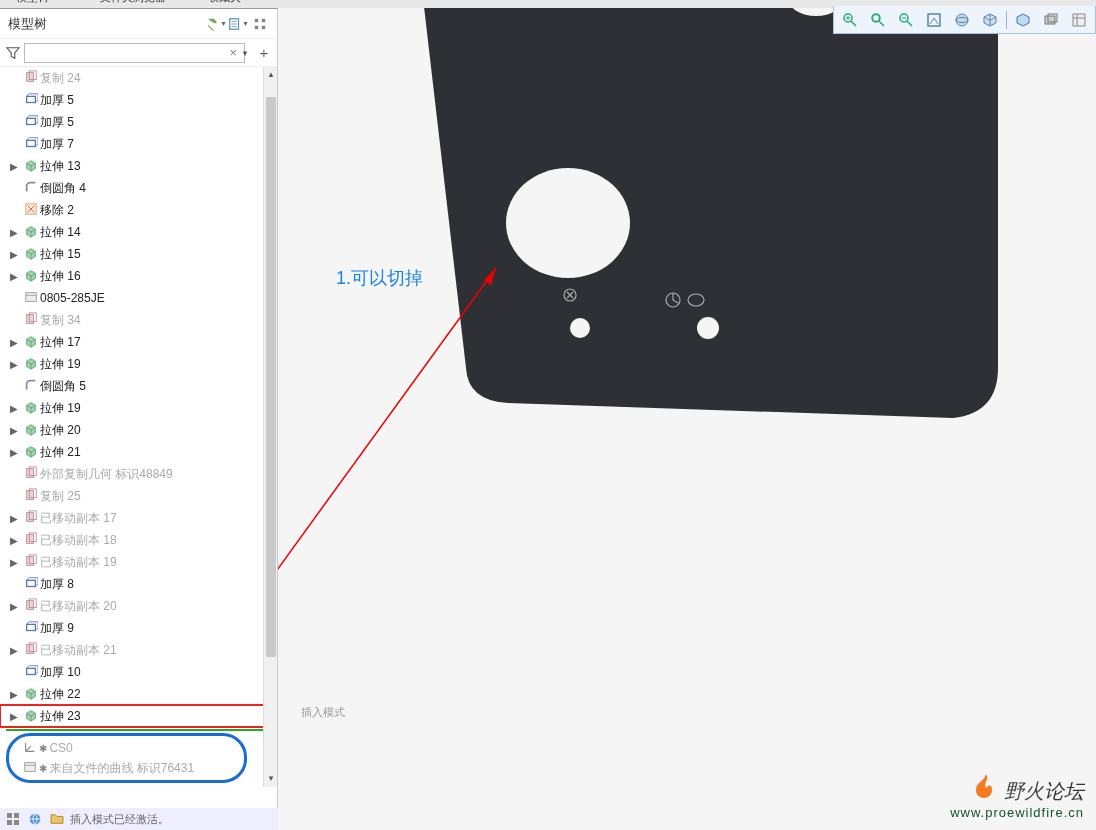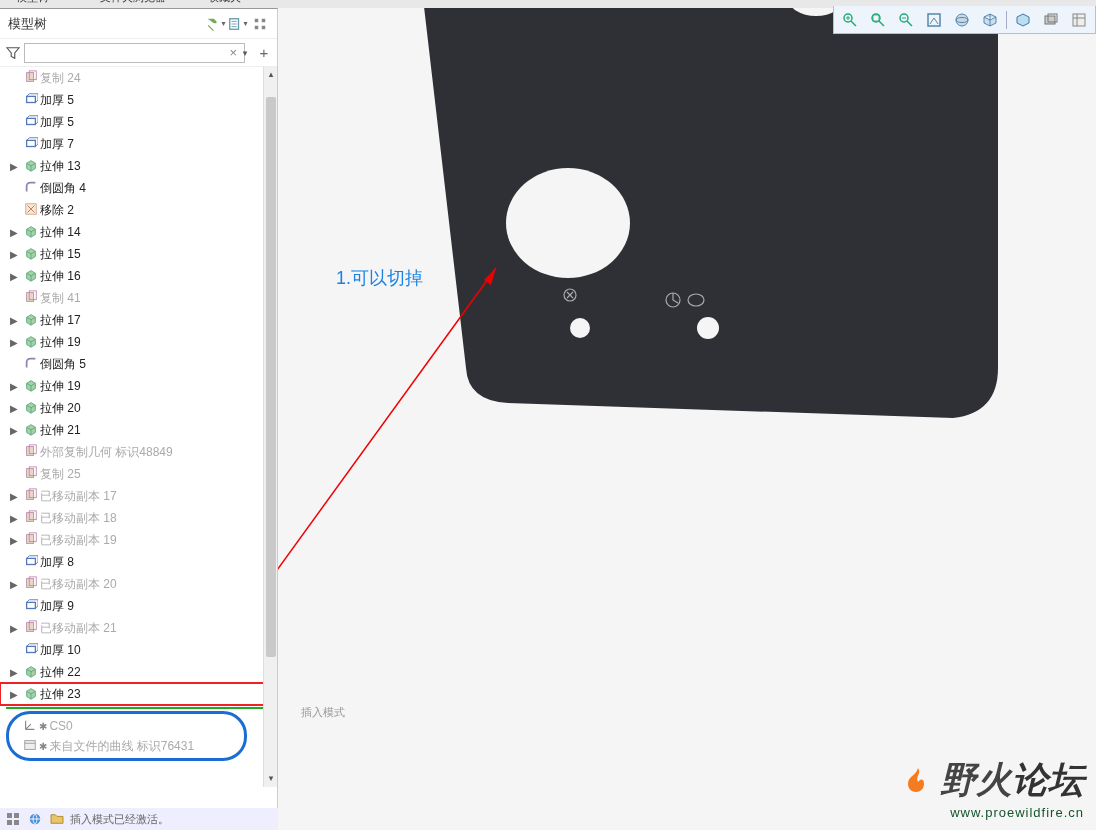--- a/index.html
+++ b/index.html
@@ -206,21 +206,21 @@
     position: absolute;
     left: 23px; top: 697px;
     color: #999;
     font-size: 11px;
   }
   .watermark {
     position: absolute;
     right: 12px; bottom: 10px;
     text-align: right;
   }
-  .wm-title { font-size: 36px; color: #444; font-style: italic; font-weight: 700; text-align: center; }
+  .wm-title { font-size: 20px; color: #444; font-style: italic; font-weight: 400; }
   .wm-title .flame { color: #f47b20; }
   .wm-url { color: #14532d; font-size: 13px; letter-spacing: 1px; }
   .status-bar {
     position: absolute;
     left: 0; bottom: 0;
     width: 278px; height: 22px;
     background: #eef;
     display: flex;
     align-items: center;
     padding: 0 4px;
@@ -363,27 +363,35 @@
         <span>拉伸 15</span>
       </div>
       <div class="tree-item lvl1">
         <span class="expand">▶</span>
         <span class="icon ico-extrude"><svg width="14" height="14" viewBox="0 0 16 16">
             <path d="M3 6l5-3 5 3v6l-5 3-5-3z" fill="#a8d0a0" stroke="#5a8"></path>
             <path d="M3 6l5 3 5-3M8 9v6" stroke="#5a8" fill="none"></path>
           </svg></span>
         <span>拉伸 16</span>
       </div>
-      <div class="tree-item lvl1 dim">
-        <span class="expand"></span>
-        <span class="icon ico-copy"><svg width="14" height="14" viewBox="0 0 16 16">
-            <rect x="3" y="3" width="8" height="10" fill="#e8d8c8" stroke="#b8a"></rect>
-            <rect x="6" y="1" width="8" height="10" fill="none" stroke="#b8a"></rect>
-          </svg></span>
-        <span>复制 41</span>
+      <div class="tree-item lvl1">
+        <span class="expand"></span>
+        <span class="icon ico-entity"><svg width="14" height="14" viewBox="0 0 16 16">
+            <rect x="2" y="3" width="12" height="10" fill="#eee" stroke="#999"></rect>
+            <path d="M2 6h12" stroke="#999"></path>
+          </svg></span>
+        <span>0805-285JE</span>
+      </div>
+      <div class="tree-item lvl1 dim">
+        <span class="expand"></span>
+        <span class="icon ico-copy"><svg width="14" height="14" viewBox="0 0 16 16">
+            <rect x="3" y="3" width="8" height="10" fill="#e8d8c8" stroke="#b8a"></rect>
+            <rect x="6" y="1" width="8" height="10" fill="none" stroke="#b8a"></rect>
+          </svg></span>
+        <span>复制 34</span>
       </div>
       <div class="tree-item lvl1">
         <span class="expand">▶</span>
         <span class="icon ico-extrude"><svg width="14" height="14" viewBox="0 0 16 16">
             <path d="M3 6l5-3 5 3v6l-5 3-5-3z" fill="#a8d0a0" stroke="#5a8"></path>
             <path d="M3 6l5 3 5-3M8 9v6" stroke="#5a8" fill="none"></path>
           </svg></span>
         <span>拉伸 17</span>
       </div>
       <div class="tree-item lvl1">

